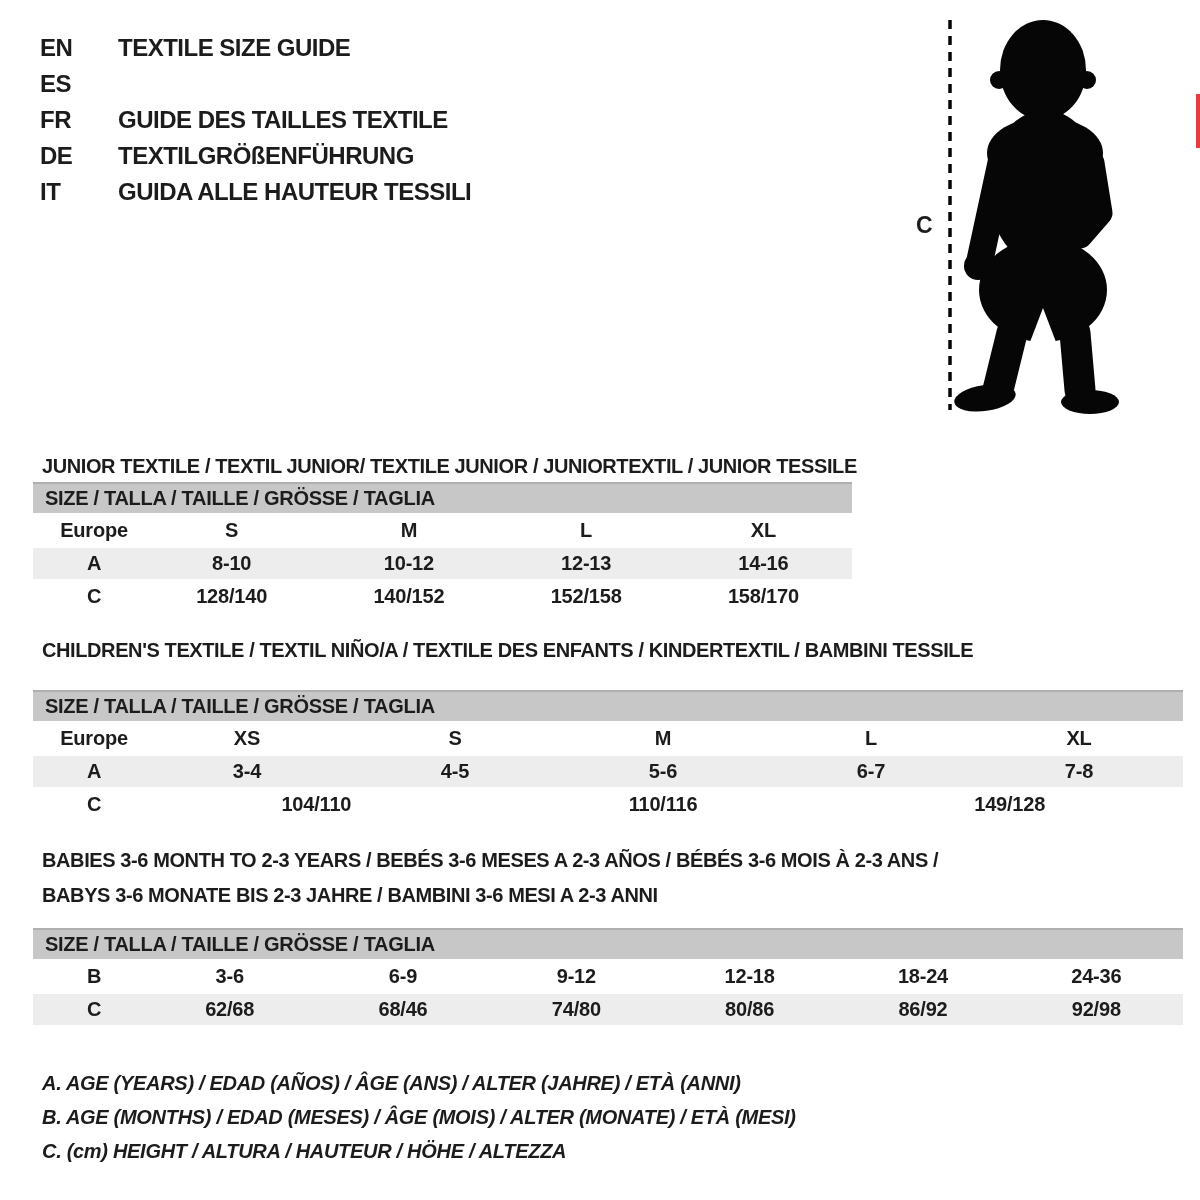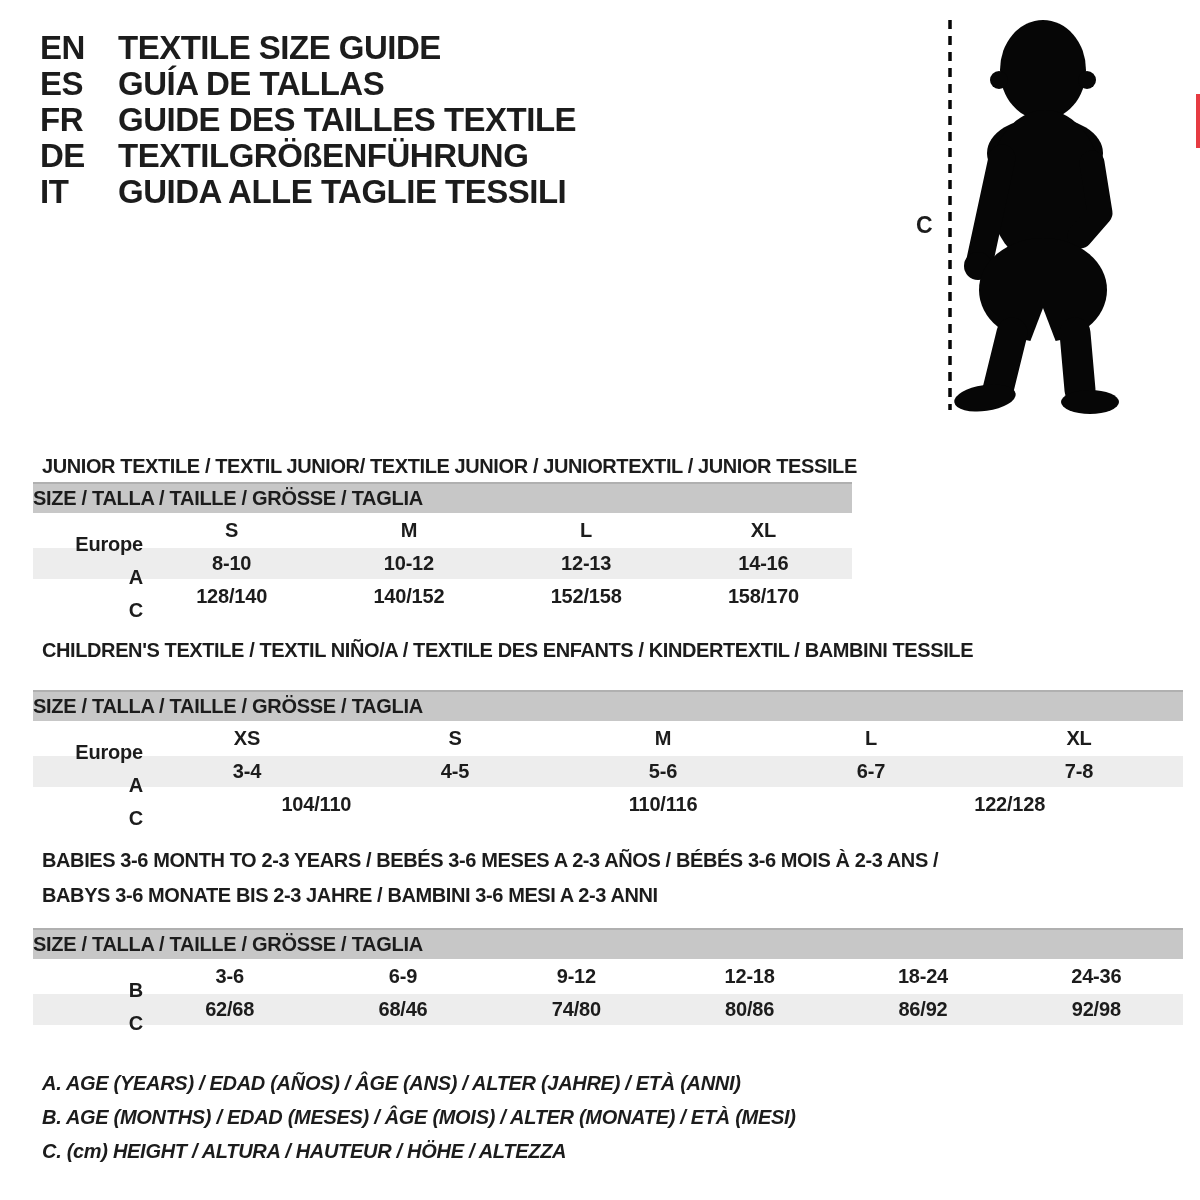--- a/index.html
+++ b/index.html
@@ -16,74 +16,73 @@
   body{
     position:relative;
     background:var(--page_bg);
     color:var(--text);
     font-family:"Liberation Sans", sans-serif;
     font-weight:700;
     overflow:hidden;
   }
   
   .lang-block{position:absolute;left:40px;top:30px;}
-  .lang-row{display:flex;height:36px;line-height:36px;font-size:33px;letter-spacing:-0.5px;align-items:flex-end;}
+  .lang-row{display:flex;height:36px;line-height:36px;font-size:24px;letter-spacing:-0.5px;align-items:flex-end;}
   .lang-code{width:78px;flex:0 0 78px;}
   
   .figure-wrap{position:absolute;left:900px;top:8px;width:260px;height:412px;}
   .figure-wrap svg{display:block;width:260px;height:412px;}
   .measure-c{position:absolute;left:916px;top:212px;font-size:23px;letter-spacing:-0.5px;}
   .edge-mark{position:absolute;left:1196px;top:94px;width:4px;height:54px;background:var(--edge_mark);}
   
   .section-title{position:absolute;left:42px;font-size:20px;letter-spacing:-0.4px;line-height:25px;white-space:nowrap;}
   .title-junior{top:426px;margin-top:28px;}
   .title-children{top:638px;}
   .title-babies{top:843px;width:920px;white-space:normal;line-height:35px;}
   .size-table{position:absolute;left:33px;}
   .tbl-junior{top:482px;width:819px;}
   .tbl-children{top:690px;width:1150px;}
   .tbl-babies{top:928px;width:1150px;}
   .size-bar{
     height:31px;line-height:29px;background:var(--header_bar);
     border-top:2px solid var(--header_bar_edge);
-    font-size:20px;letter-spacing:-0.3px;margin-bottom:2px;
+    padding-left:12px;font-size:20px;letter-spacing:-0.3px;margin-bottom:2px;
   }
   .trow{display:flex;height:31px;line-height:31px;margin-bottom:2px;font-size:20px;letter-spacing:-0.2px;}
   .trow.shaded{background:var(--shaded_row);}
-  .tlabel{flex:0 0 110px;padding-left:12px;text-align:right;margin-top:14px;}
+  .tlabel{flex:0 0 110px;padding-left:12px;text-align:center;}
   .tcell{flex:1 1 0;text-align:center;}
   
   .footnotes{position:absolute;left:42px;top:1066px;}
   .footnote{height:34px;line-height:34px;font-size:20px;letter-spacing:-0.3px;white-space:nowrap;font-style:italic;}
   .sil{fill:var(--silhouette);}
   .sil-stroke{stroke:var(--silhouette);fill:none;}
 </style>
 </head>
 <body>
 
 <div class="lang-block">
   <div class="lang-row">
     <span class="lang-code">EN</span>
     <span class="lang-title">TEXTILE SIZE GUIDE</span>
   </div>
   <div class="lang-row">
     <span class="lang-code">ES</span>
-    <span class="lang-title">GUÍA DE TALLAS</span>
   </div>
   <div class="lang-row">
     <span class="lang-code">FR</span>
     <span class="lang-title">GUIDE DES TAILLES TEXTILE</span>
   </div>
   <div class="lang-row">
     <span class="lang-code">DE</span>
     <span class="lang-title">TEXTILGRÖßENFÜHRUNG</span>
   </div>
   <div class="lang-row">
     <span class="lang-code">IT</span>
-    <span class="lang-title">GUIDA ALLE TAGLIE TESSILI</span>
+    <span class="lang-title">GUIDA ALLE HAUTEUR TESSILI</span>
   </div>
 </div>
 
 <div class="figure-wrap">
   <svg viewBox="0 0 260 412" xmlns="http://www.w3.org/2000/svg">
 
     <line class="sil-stroke" x1="50" y1="12" x2="50" y2="402" stroke-width="3.5" stroke-dasharray="9 7"></line>
 
     <g>
       <ellipse class="sil" cx="143" cy="62" rx="43" ry="50"></ellipse>
@@ -151,21 +150,21 @@
         <div class="tcell">3-4</div>
         <div class="tcell">4-5</div>
         <div class="tcell">5-6</div>
         <div class="tcell">6-7</div>
         <div class="tcell">7-8</div>
       </div>
       <div class="trow">
         <div class="tlabel">C</div>
         <div class="tcell">104/110</div>
         <div class="tcell">110/116</div>
-        <div class="tcell">122/128</div>
+        <div class="tcell">149/128</div>
       </div>
     </div>
 </div>
 
 <div class="section-title title-babies">
   <span>BABIES 3-6 MONTH TO 2-3 YEARS / BEBÉS 3-6 MESES A 2-3 AÑOS / BÉBÉS 3-6 MOIS À 2-3 ANS /</span><br>
   <span>BABYS 3-6 MONATE BIS 2-3 JAHRE / BAMBINI 3-6 MESI A 2-3 ANNI</span>
 </div>
 <div class="size-table tbl-babies">
   <div class="size-bar">SIZE / TALLA / TAILLE / GRÖSSE / TAGLIA</div>

